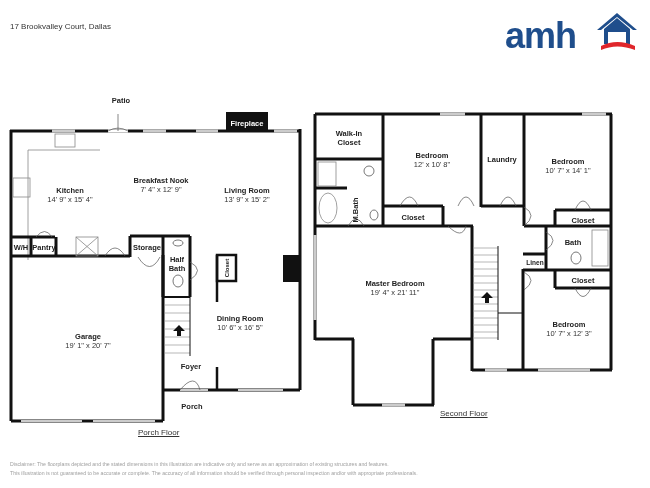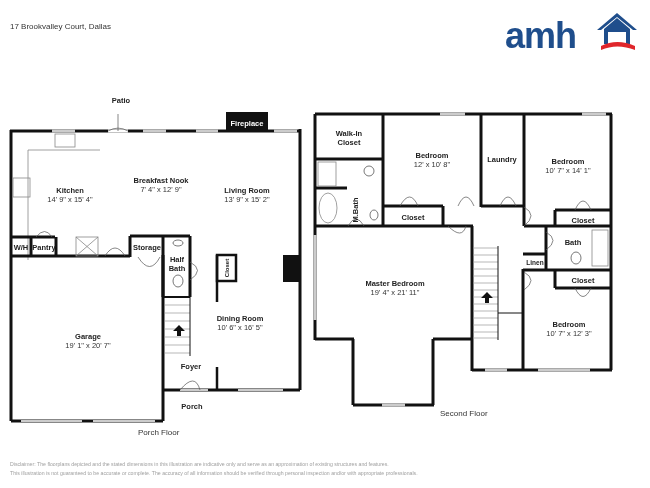--- a/index.html
+++ b/index.html
@@ -2,21 +2,21 @@
 <html><head>
 <meta charset="utf-8">
 <style>
   html, body { margin: 0; padding: 0; background: #ffffff; }
   body { width: 650px; height: 488px; position: relative; overflow: hidden; font-family: "Liberation Sans", sans-serif; }
   .address { position: absolute; left: 10px; top: 10px; font-size: 8px; color: #333333; margin-top: 12px; }
   .logo { position: absolute; left: 505px; top: 8px; width: 135px; height: 46px; }
   .plan { position: absolute; left: 0; top: 0; width: 650px; height: 488px; }
   .room-label { font-family: "Liberation Sans", sans-serif; font-weight: bold; font-size: 7.5px; fill: #222222; }
   .room-dim { font-family: "Liberation Sans", sans-serif; font-size: 7.5px; fill: #333333; }
-  .floor-label { position: absolute; font-size: 8px; color: #333333; }
+  .floor-label { position: absolute; font-size: 8px; color: #333333; text-decoration: underline; }
   .disclaimer { position: absolute; left: 10px; top: 460px; font-size: 5.2px; color: #a0a0a0; line-height: 8.5px; width: 600px; }
   .disclaimer div { white-space: nowrap; }
 </style>
 </head>
 <body>
 
 <div class="address">17 Brookvalley Court, Dallas</div>
 
 <svg class="logo" viewBox="0 0 135 46">
   <text x="0" y="40" font-family="Liberation Sans, sans-serif" font-weight="bold" font-size="36" fill="#1f4e8c" letter-spacing="-1">amh</text>

